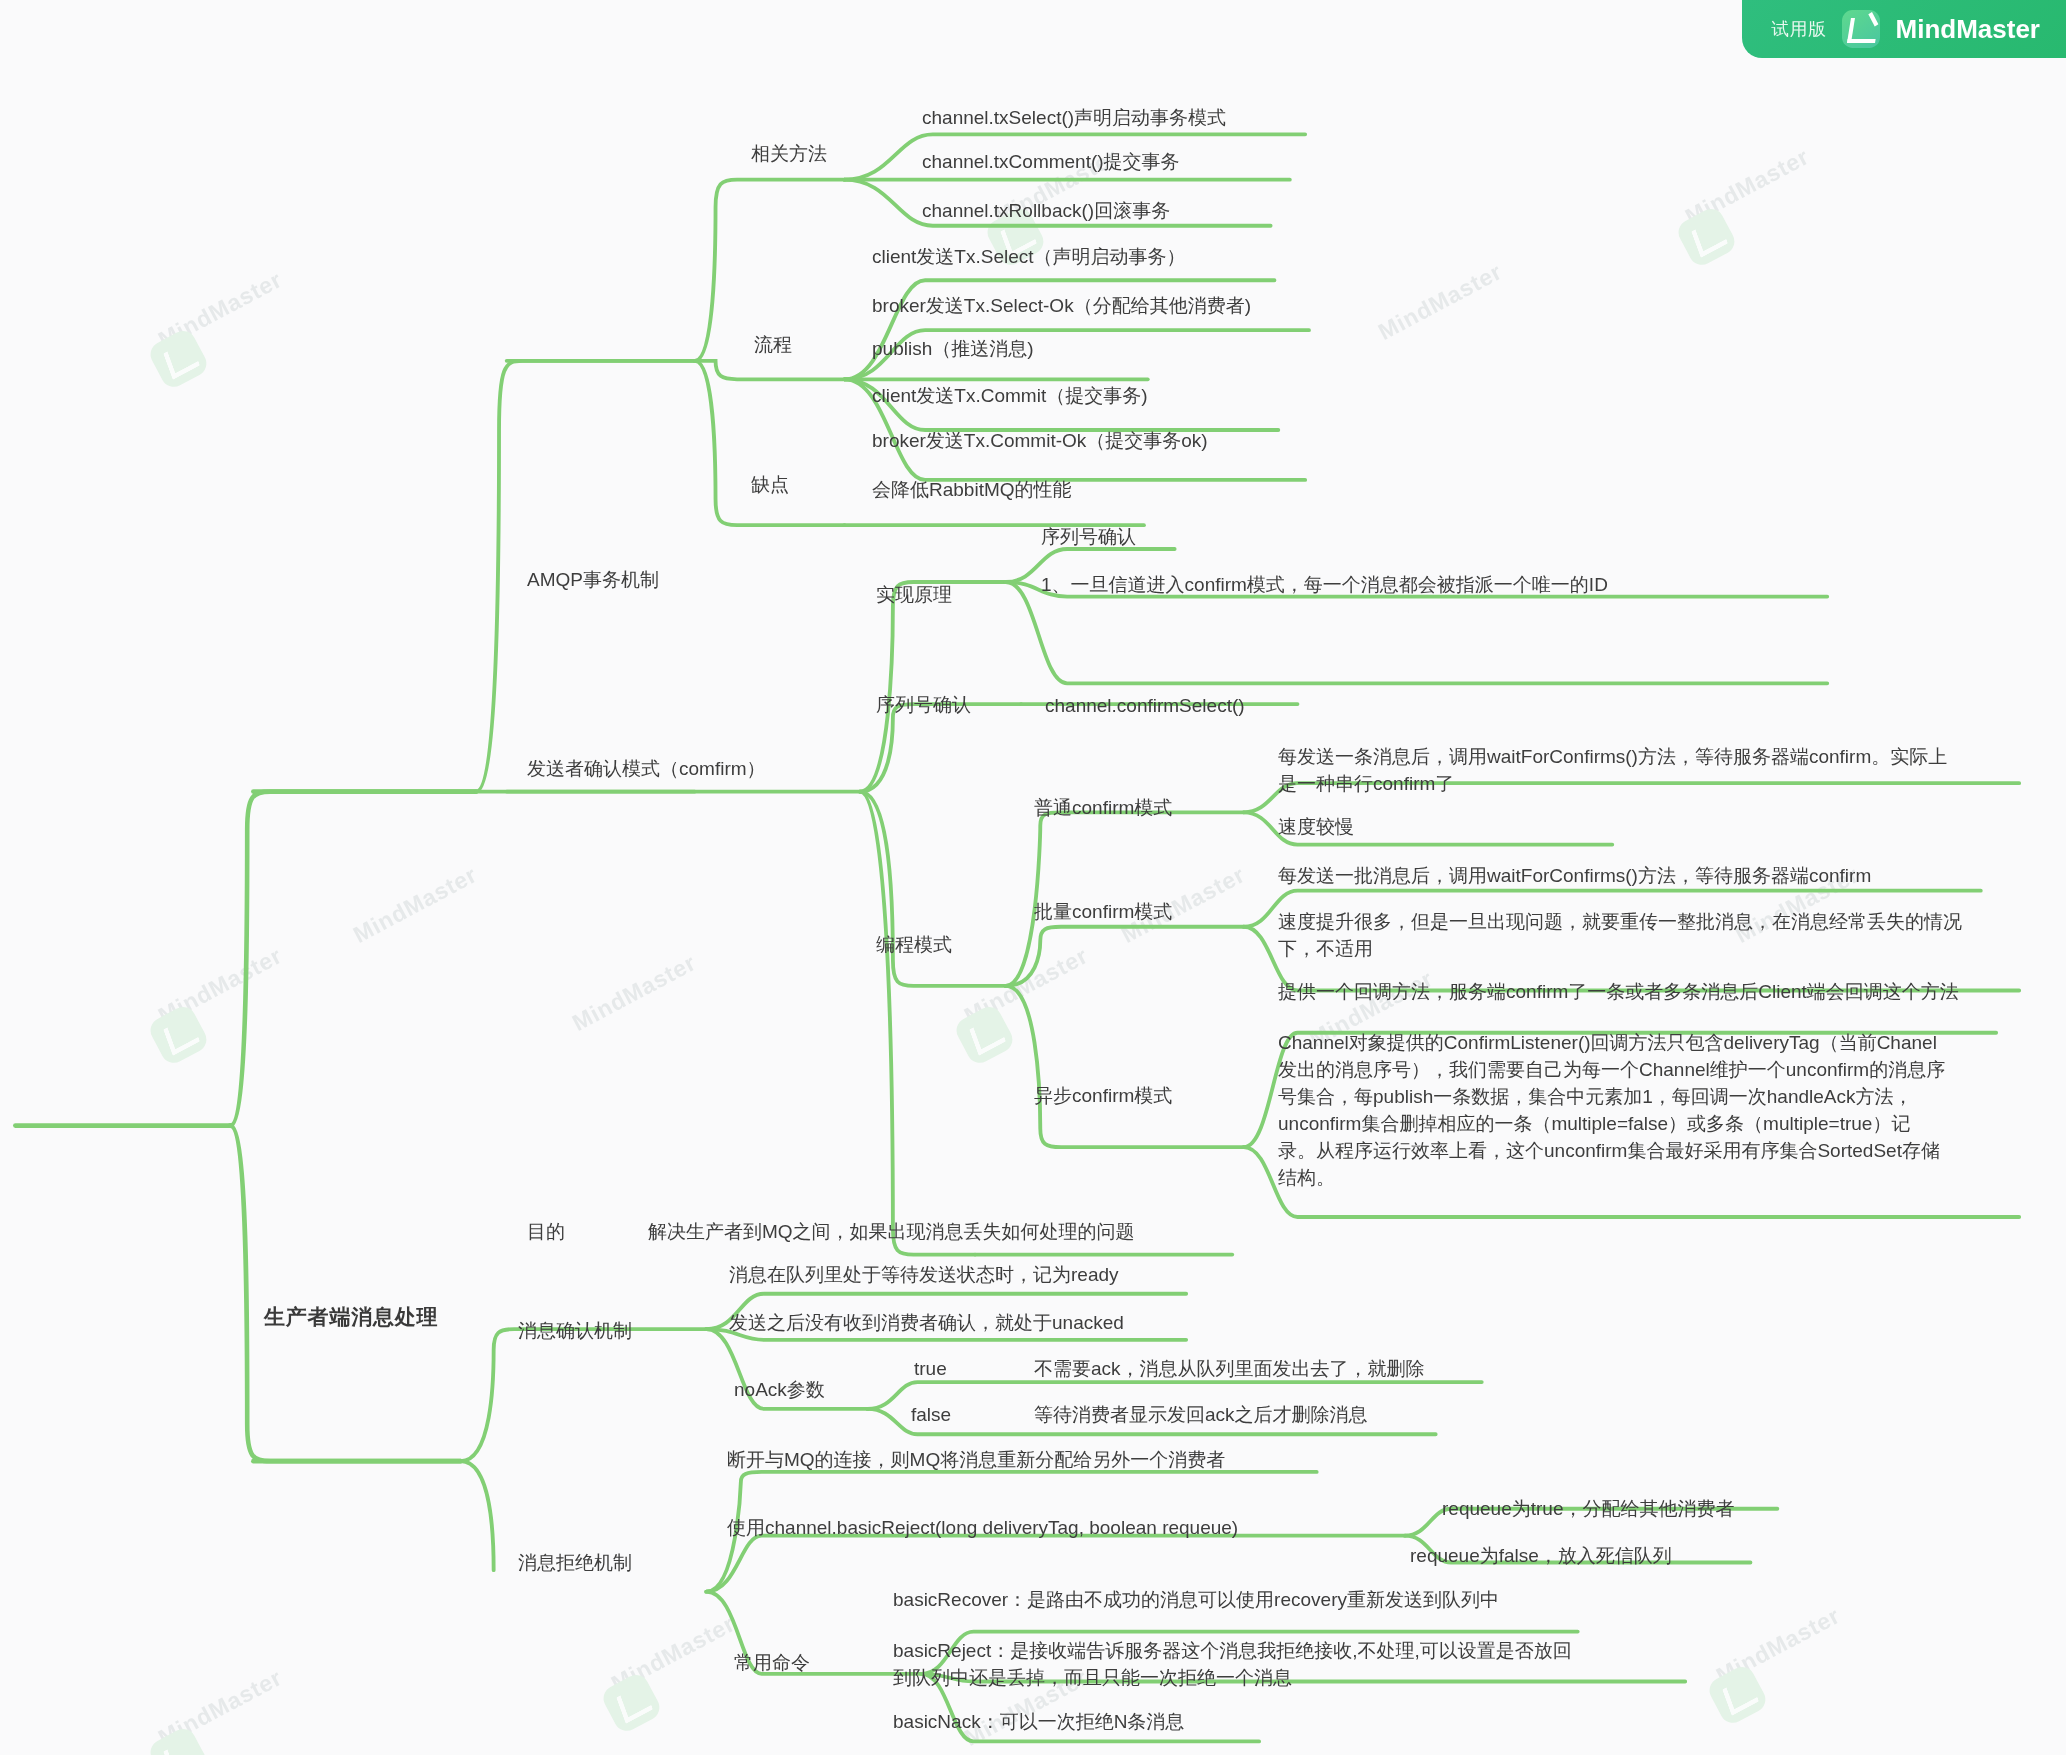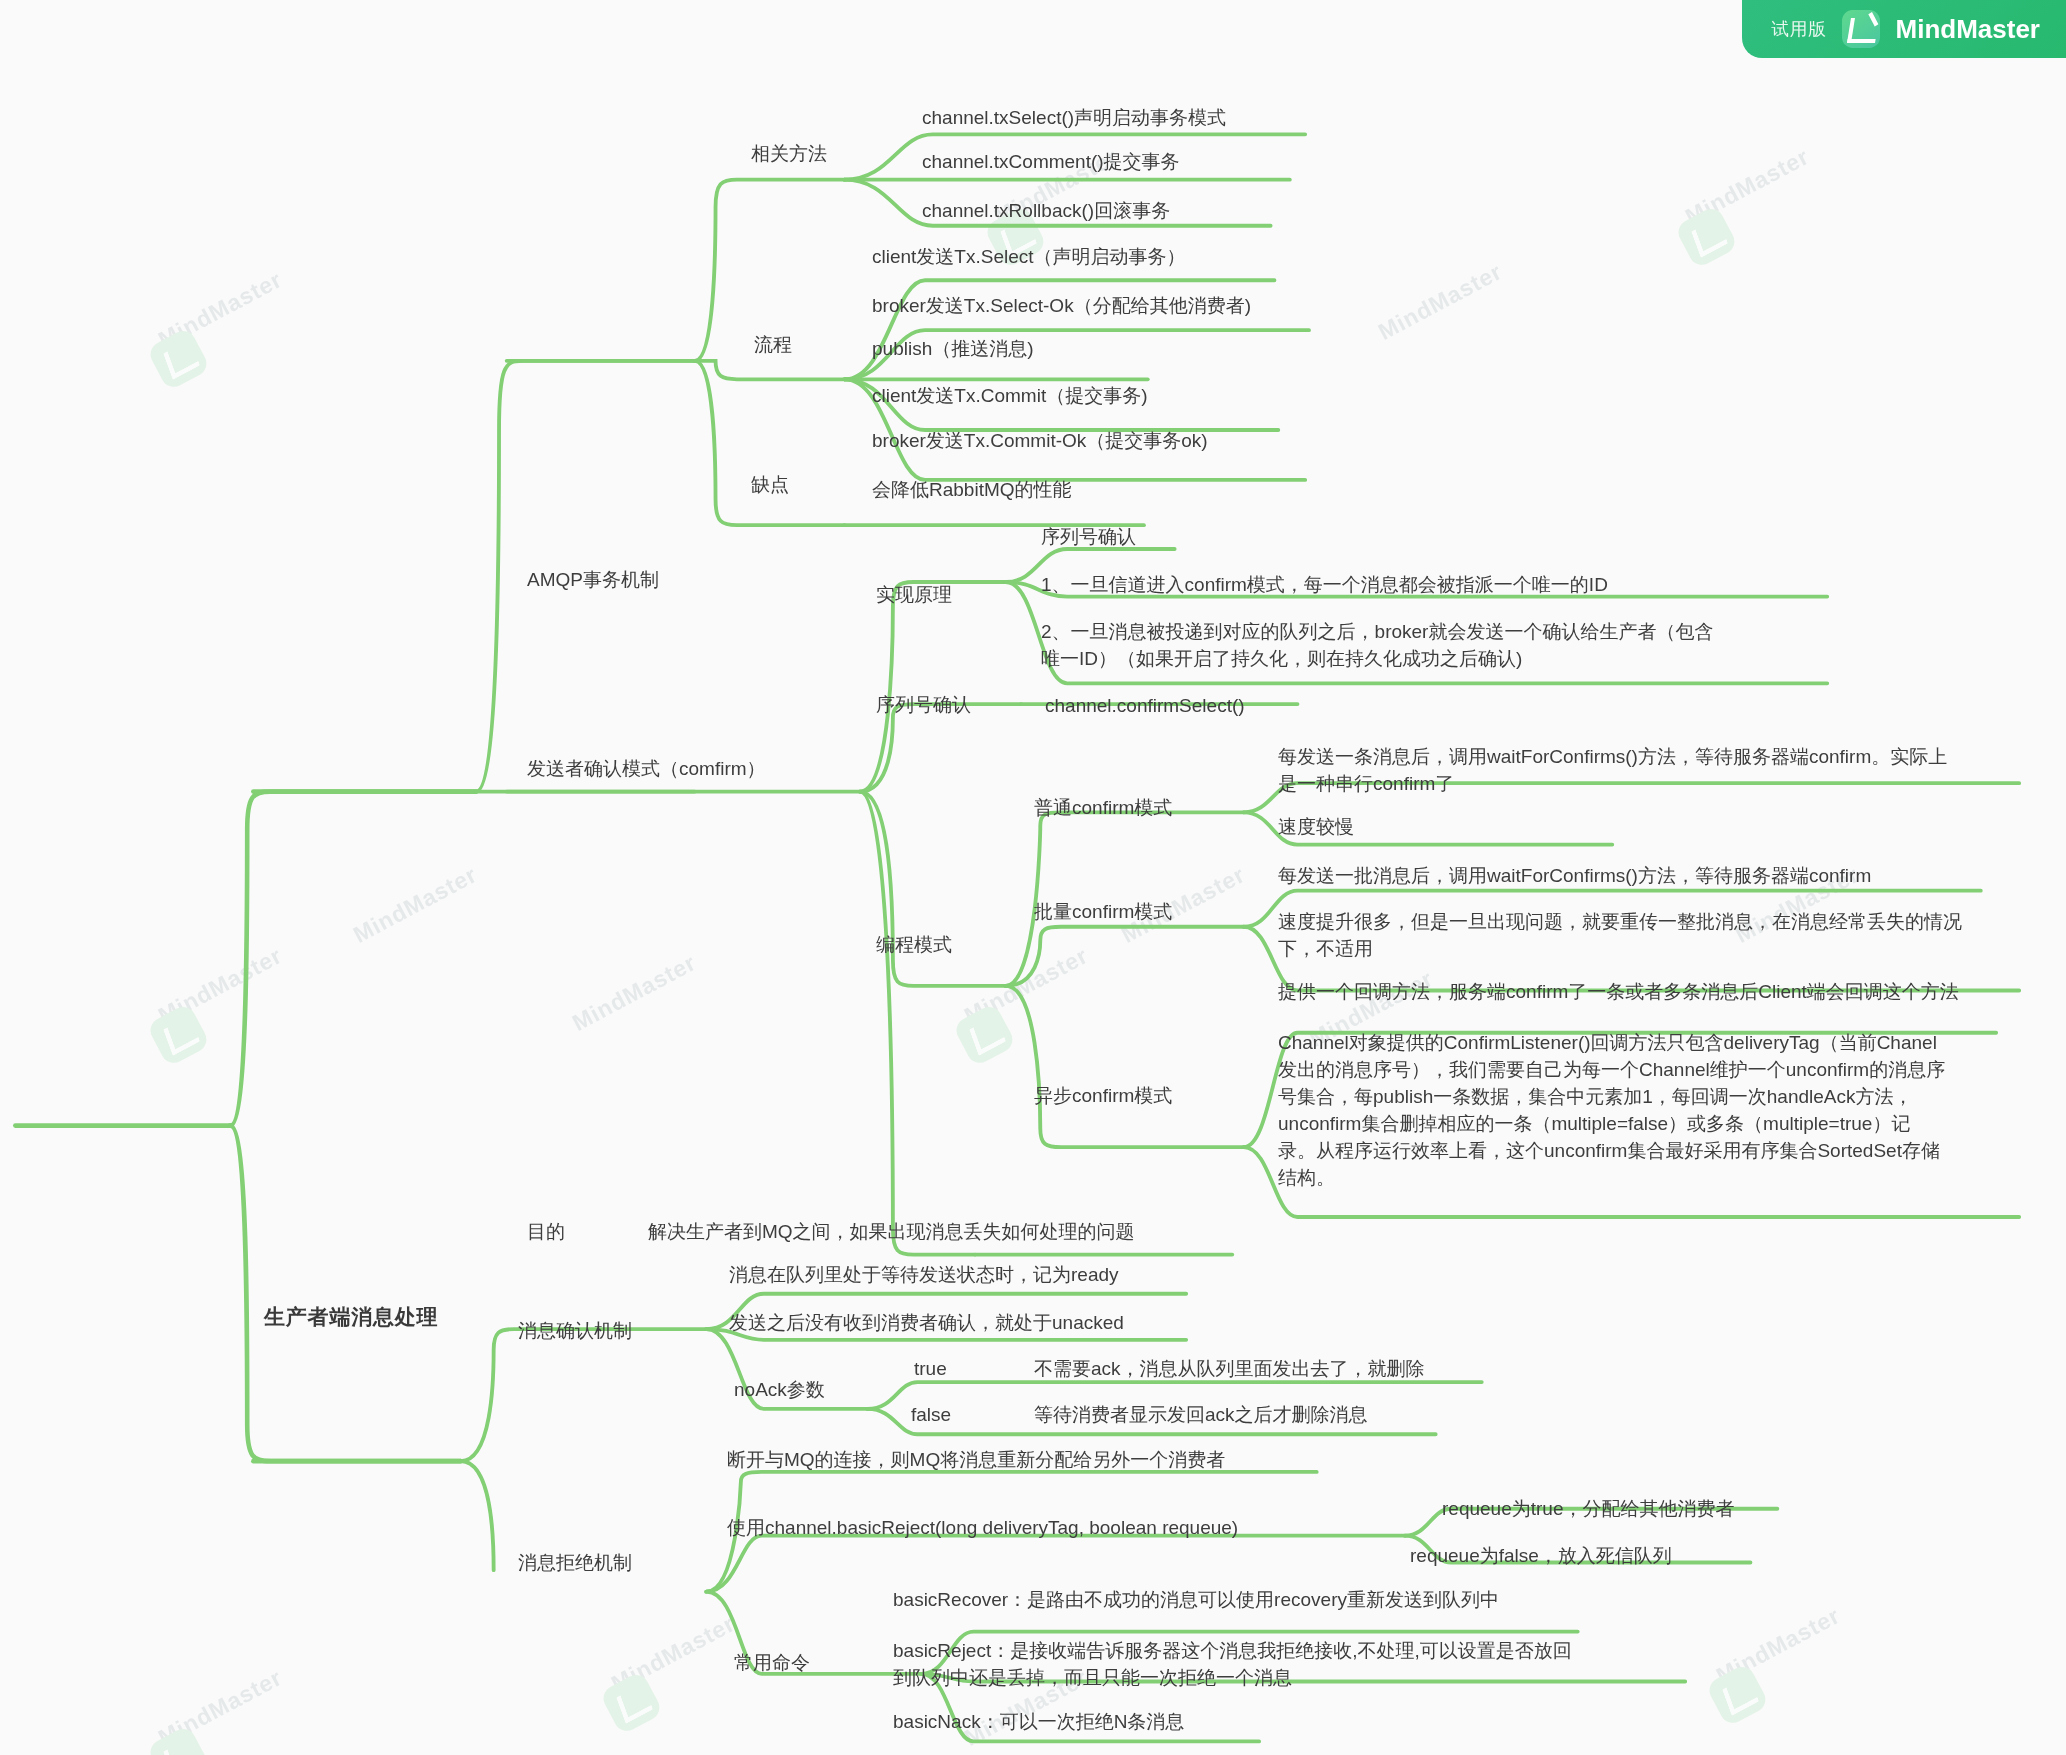--- a/index.html
+++ b/index.html
@@ -217,22 +217,20 @@
   <div class="node lvl4" style="left: 872px; top: 428px;">broker发送Tx.Commit-Ok（提交事务ok)</div>
 
   <div class="node lvl3" style="left: 751px; top: 472px;">缺点</div>
   <div class="node lvl4" style="left: 872px; top: 477px;">会降低RabbitMQ的性能</div>
 
   <div class="node lvl2" style="left: 527px; top: 756px;">发送者确认模式（comfirm）</div>
 
   <div class="node lvl3" style="left: 876px; top: 582px;">实现原理</div>
   <div class="node lvl4" style="left: 1041px; top: 524px;">序列号确认</div>
   <div class="node lvl4" style="left: 1041px; top: 572px;">1、一旦信道进入confirm模式，每一个消息都会被指派一个唯一的ID</div>
-  <div class="node lvl4" style="left: 1041px; top: 619px;">2、一旦消息被投递到对应的队列之后，broker就会发送一个确认给生产者（包含
-唯一ID）（如果开启了持久化，则在持久化成功之后确认)</div>
 
   <div class="node lvl3" style="left: 876px; top: 692px;">序列号确认</div>
   <div class="node lvl4" style="left: 1045px; top: 693px;">channel.confirmSelect()</div>
 
   <div class="node lvl3" style="left: 876px; top: 932px;">编程模式</div>
 
   <div class="node lvl4" style="left: 1034px; top: 795px;">普通confirm模式</div>
   <div class="node lvl4" style="left: 1278px; top: 744px;">每发送一条消息后，调用waitForConfirms()方法，等待服务器端confirm。实际上
 是一种串行confirm了</div>
   <div class="node lvl4" style="left: 1278px; top: 814px;">速度较慢</div>

